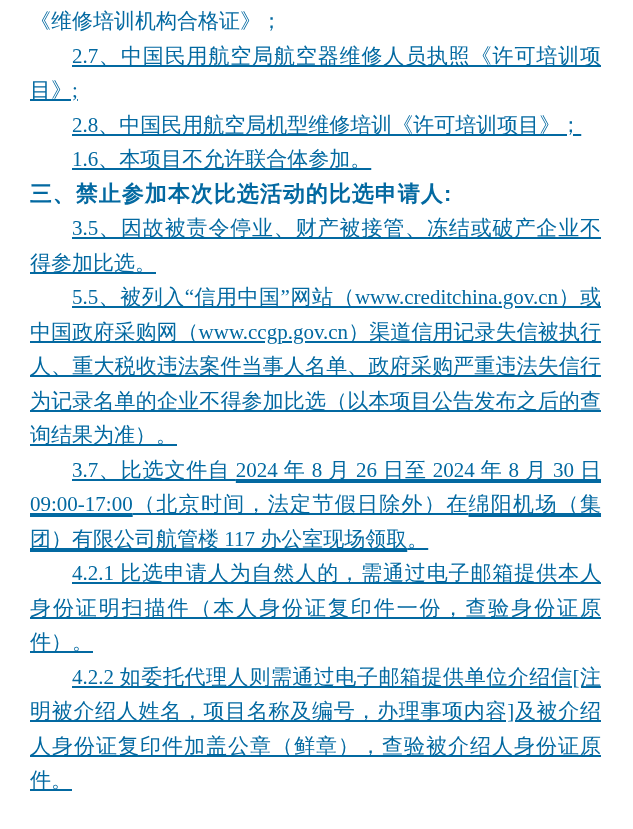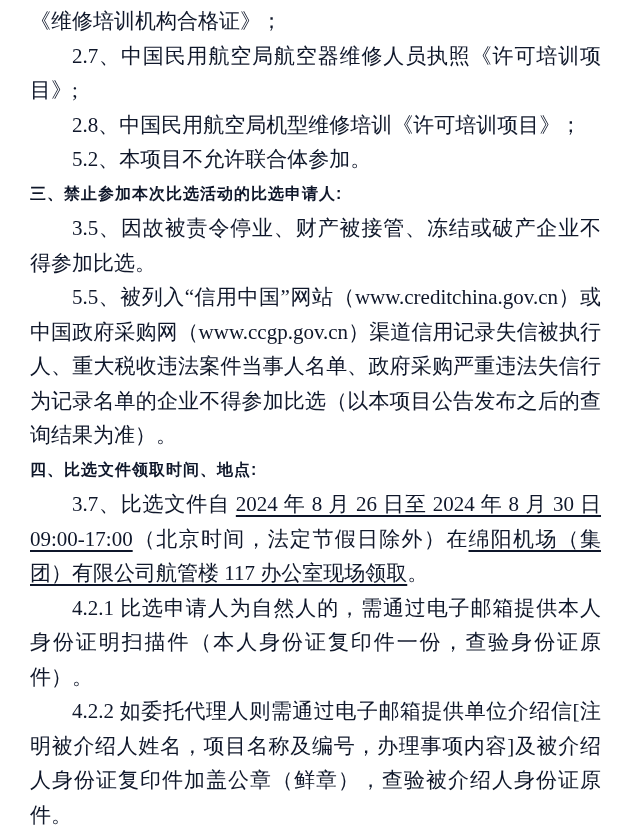--- a/index.html
+++ b/index.html
@@ -10,38 +10,39 @@
   body {
     width: 633px;
     height: 829px;
     overflow: hidden;
   }
   .doc {
     box-sizing: border-box;
     width: 633px;
     height: 829px;
     padding: 4px 32px 0 30px;
-    color: #0f172a;
+    color: #0369a1;
     font-family: "Liberation Serif", "DejaVu Serif", serif;
     font-size: 21px;
     line-height: 34.5px;
     text-align: justify;
     border-radius: 26px;
   }
   .para {
     margin: 0;
   }
   .indent {
     text-indent: 2em;
+    text-decoration: underline;
   }
   .heading {
     margin: 0;
     font-family: "Liberation Sans", "DejaVu Sans", sans-serif;
     font-weight: bold;
-    font-size: 16px;
+    font-size: 22px;
     line-height: 34.5px;
     letter-spacing: 1px;
     text-align: left;
   }
   .u {
     text-decoration: underline;
     text-underline-offset: 4px;
   }
 </style>
 </head>
@@ -55,34 +56,33 @@
 
   <p class="para indent">
     <span>2.7、中国民用航空局航空器维修人员执照《许可培训项目》;</span>
   </p>
 
   <p class="para indent">
     <span>2.8、中国民用航空局机型维修培训《许可培训项目》；</span>
   </p>
 
   <p class="para indent">
-    <span>5.2、本项目不允许联合体参加。</span>
+    <span>1.6、本项目不允许联合体参加。</span>
   </p>
 
   <h3 class="heading">三、禁止参加本次比选活动的比选申请人:</h3>
 
   <p class="para indent">
     <span>3.5、因故被责令停业、财产被接管、冻结或破产企业不得参加比选。</span>
   </p>
 
   <p class="para indent">
     <span>5.5、被列入“信用中国”网站（www.creditchina.gov.cn）或中国政府采购网（www.ccgp.gov.cn）渠道信用记录失信被执行人、重大税收违法案件当事人名单、政府采购严重违法失信行为记录名单的企业不得参加比选（以本项目公告发布之后的查询结果为准）。</span>
   </p>
 
-  <h3 class="heading">四、比选文件领取时间、地点:</h3>
 
   <p class="para indent">
     <span>3.7、比选文件自 </span><span class="u">2024 年 8 月 26 日至 2024 年 8 月 30 日 09:00-17:00</span><span>（北京时间，法定节假日除外）在</span><span class="u">绵阳机场（集团）有限公司航管楼 117 办公室现场领取</span><span>。</span>
   </p>
 
 
   <p class="para indent">
     <span>4.2.1 比选申请人为自然人的，需通过电子邮箱提供本人身份证明扫描件（本人身份证复印件一份，查验身份证原件）。</span>
   </p>
 

